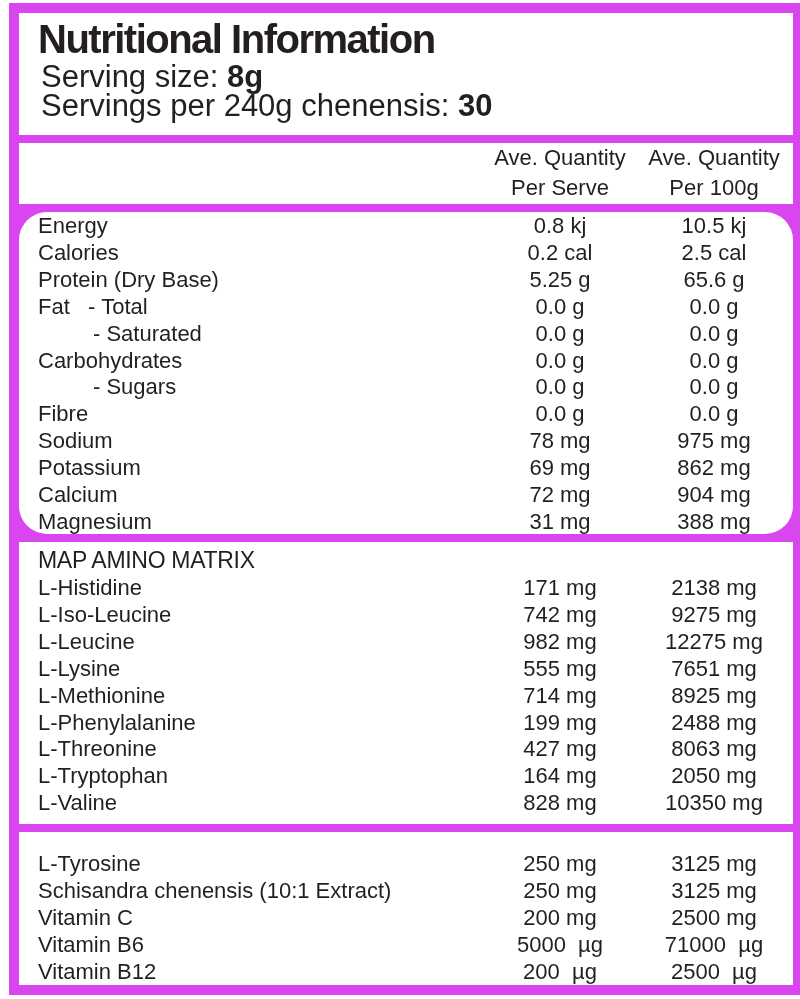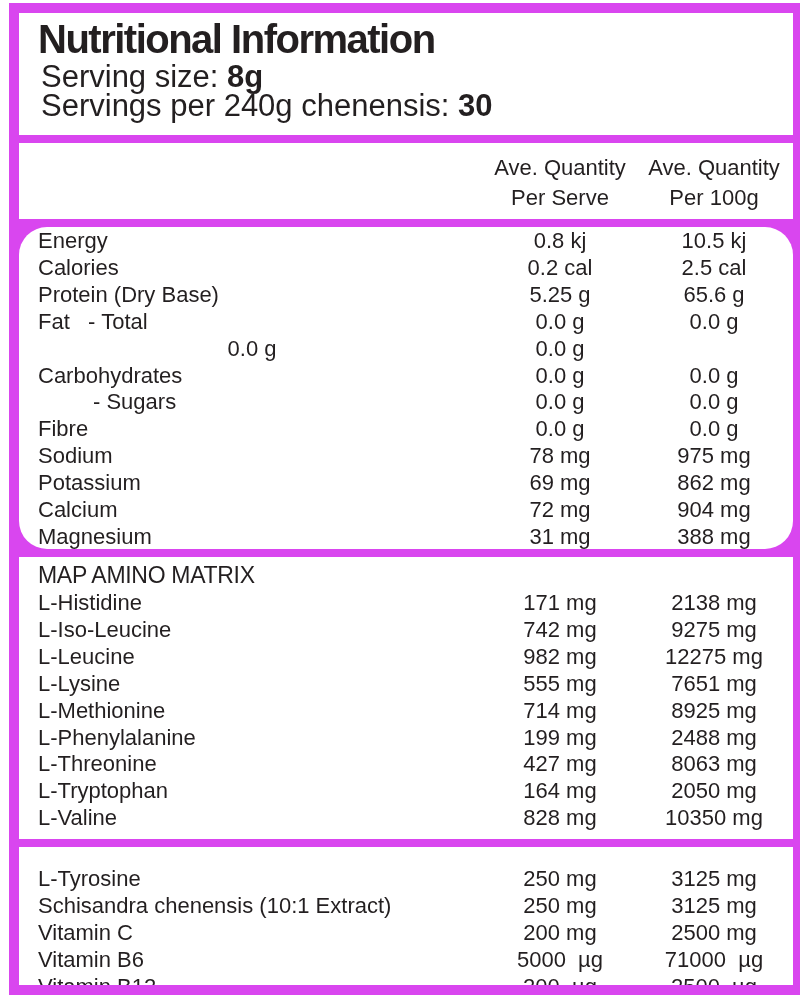--- a/index.html
+++ b/index.html
@@ -47,21 +47,21 @@
   
   .row {
     display: grid;
     grid-template-columns: 1fr 150px 158px;
     line-height: 26.9px;
     font-size: 22px;
   }
   .cell-label { text-align: left; white-space: pre; padding-left: 19px; }
   .cell-val  { text-align: center; white-space: pre; }
   
-  .box-colhead { height: 76px; padding-top: 10px; }
+  .box-colhead { height: 61px; }
   .colhead-row { line-height: 30px; }
   .colhead-row .cell-val { font-weight: normal; }
   
   .box-main   { height: 322px; padding-top: 1px; border-radius: 28px; }
   .box-amino  { height: 282px; padding-top: 3px; }
   .box-extra  { flex: 1; padding-top: 19px; }
   .section-heading {
     font-size: 23px;
     font-weight: normal;
     line-height: 30px;
@@ -104,20 +104,21 @@
         <div class="cell-label">Protein (Dry Base)</div>
         <div class="cell-val">5.25 g</div>
         <div class="cell-val">65.6 g</div>
       </div>
       <div class="row">
         <div class="cell-label">Fat   - Total</div>
         <div class="cell-val">0.0 g</div>
         <div class="cell-val">0.0 g</div>
       </div>
       <div class="row">
+        <div class="cell-label">         - Saturated</div>
         <div class="cell-val">0.0 g</div>
         <div class="cell-val">0.0 g</div>
       </div>
       <div class="row">
         <div class="cell-label">Carbohydrates</div>
         <div class="cell-val">0.0 g</div>
         <div class="cell-val">0.0 g</div>
       </div>
       <div class="row">
         <div class="cell-label">         - Sugars</div>

